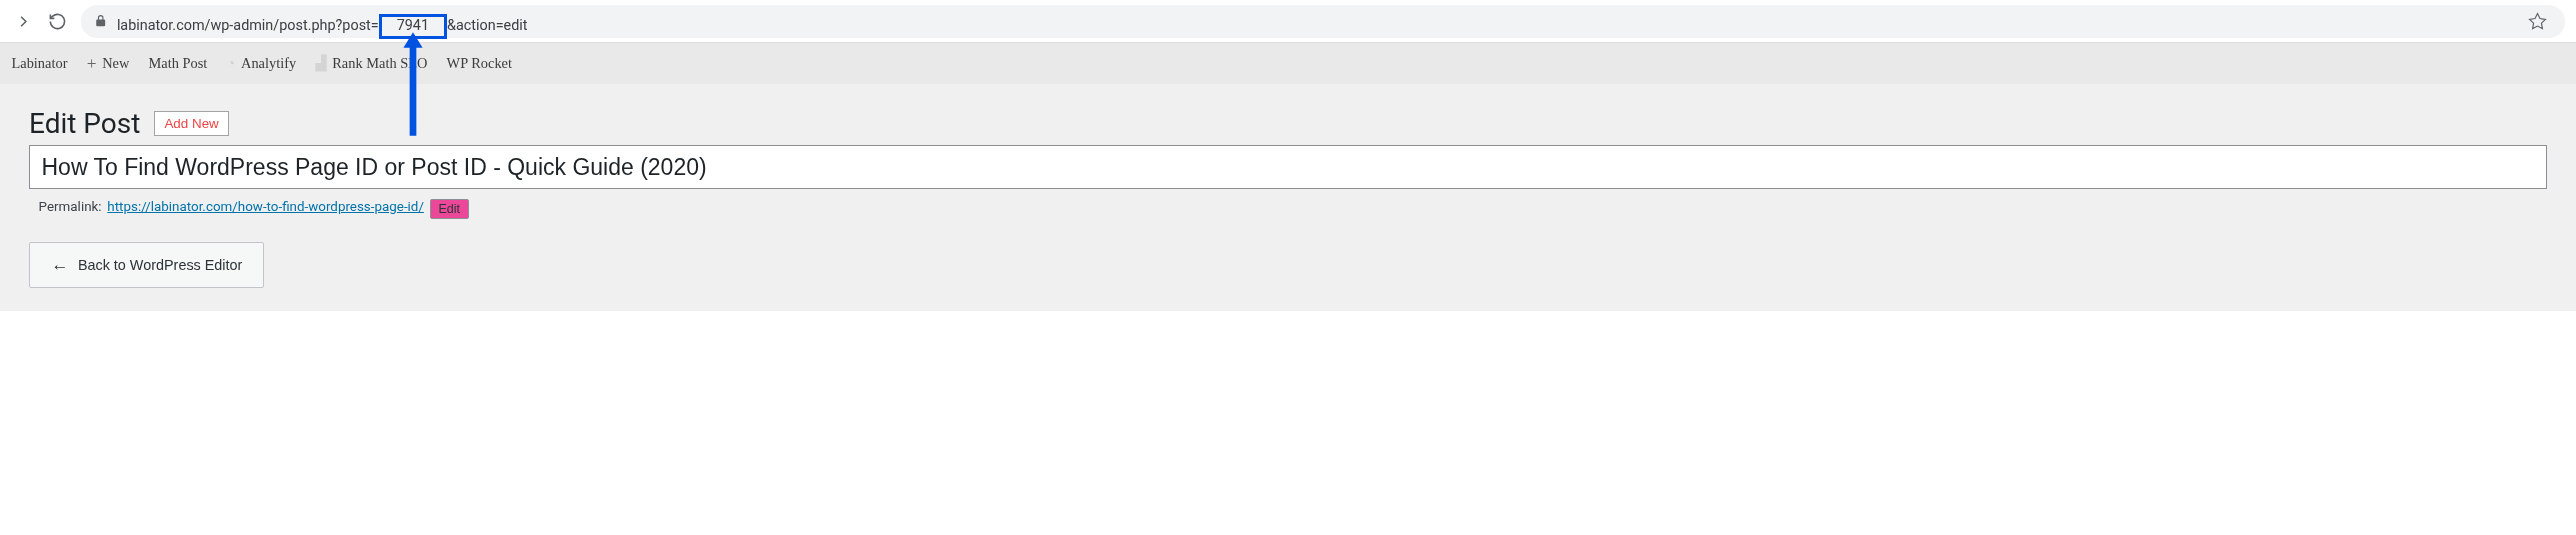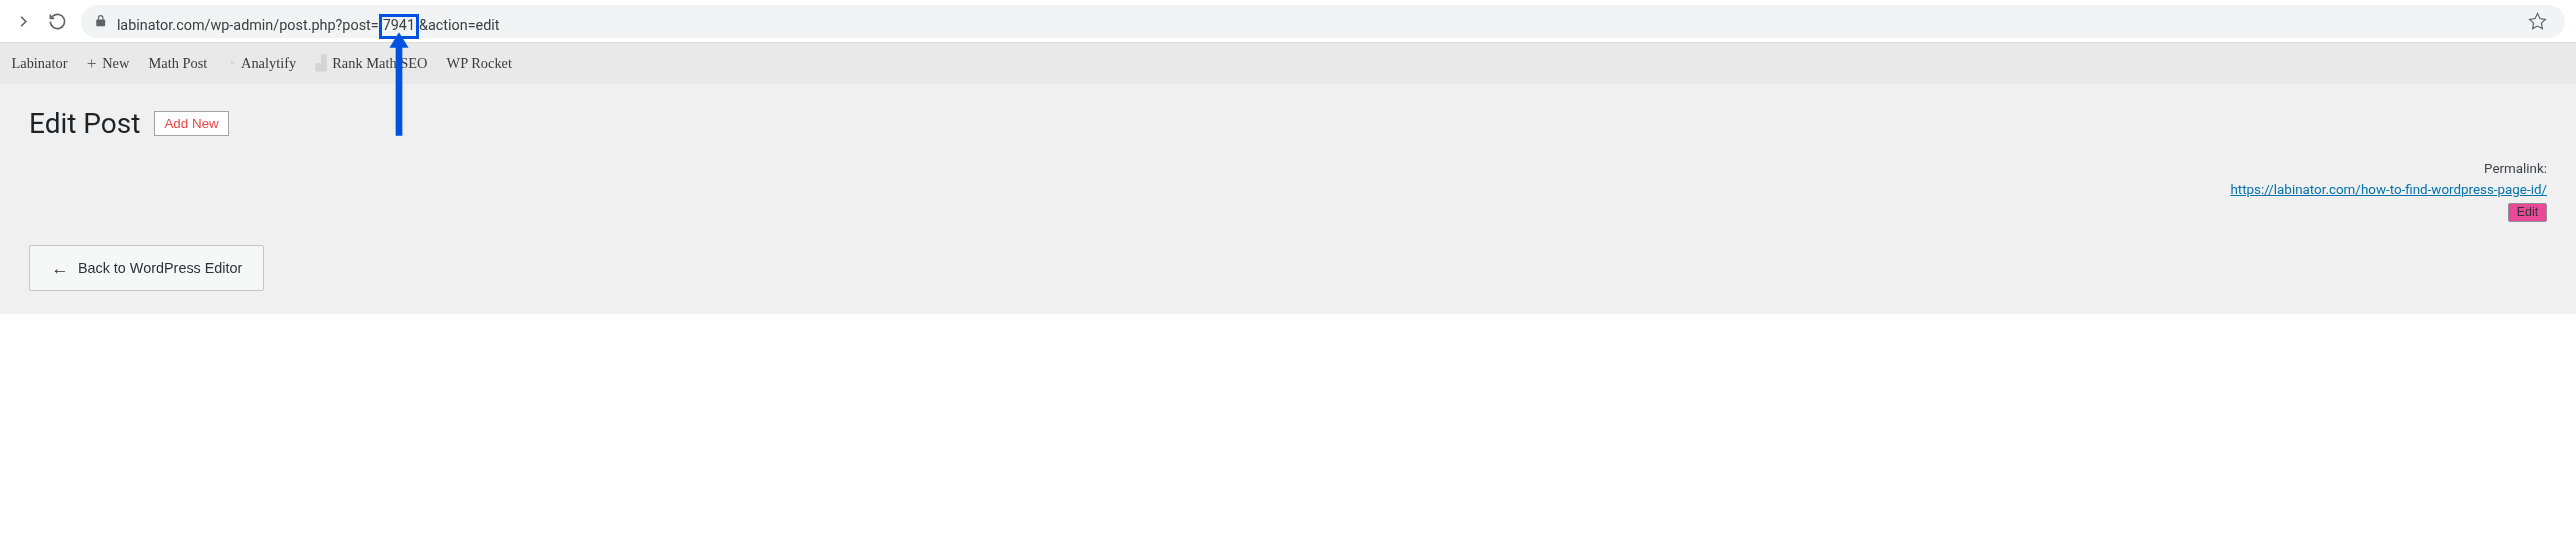--- a/index.html
+++ b/index.html
@@ -58,21 +58,21 @@
     .url-text {
       color: #3c4043;
       font-weight: 400;
     }
     .url-highlight-box {
       position: relative;
       display: inline-block;
     }
     .url-highlight {
       border: 3.8px solid #0052e0;
-      padding: 0 1px;
+      padding: 0 15px;
       display: inline-block;
       line-height: 1.3;
       margin-top: 11px;
     }
     .star-icon {
       color: #5f6368;
       display: flex;
       align-items: center;
       margin-left: auto;
       padding-right: 3.8px;
@@ -118,21 +118,21 @@
       opacity: 0.7;
     }
     .content-area {
       background: #f0f0f1;
       padding: 23px 29px;
     }
     .page-header {
       display: flex;
       align-items: center;
       gap: 13.4px;
-      margin-bottom: 21px;
+      margin-bottom: 5px;
     }
     .page-title {
       font-size: 28px;
       font-weight: 400;
       color: #1d2327;
     }
     .add-new-btn {
       background: #fff;
       border: 1px solid #a3a3a3;
       color: #ef4444;
@@ -147,27 +147,26 @@
       font-size: 23px;
       font-weight: 400;
       color: #1d2327;
       border: 1px solid #8c8f94;
       background: #fff;
       margin-bottom: 9.6px;
       outline: none;
     }
     .permalink-row {
       display: flex;
-      align-items: flex-end;
+      align-items: flex-start;
       gap: 5.8px;
       font-size: 13.4px;
       color: #3c434a;
       margin-bottom: 23px;
       padding-left: 9.6px;
-      flex-direction: column;
     }
     .permalink-link {
       color: #0073aa;
       text-decoration: underline;
     }
     .edit-btn {
       background: #ec4899;
       border: 1px solid #8c8f94;
       color: #2c3338;
       padding: 1.9px 7.7px;
@@ -251,20 +250,21 @@
     <span>WP Rocket</span>
   </div>
 </div>
 
 <div class="content-area">
   <div class="page-header">
     <h1 class="page-title">Edit Post</h1>
     <button class="add-new-btn">Add New</button>
   </div>
 
+  <input type="text" class="title-input" value="How To Find WordPress Page ID or Post ID - Quick Guide (2020)" style="">
 
   <div class="permalink-row">
     <span>Permalink:</span>
     <a href="#" class="permalink-link">https://labinator.com/how-to-find-wordpress-page-id/</a>
     <button class="edit-btn">Edit</button>
   </div>
 
   <button class="back-btn">
     <span class="back-arrow-icon">←</span>
     <span>Back to WordPress Editor</span>

